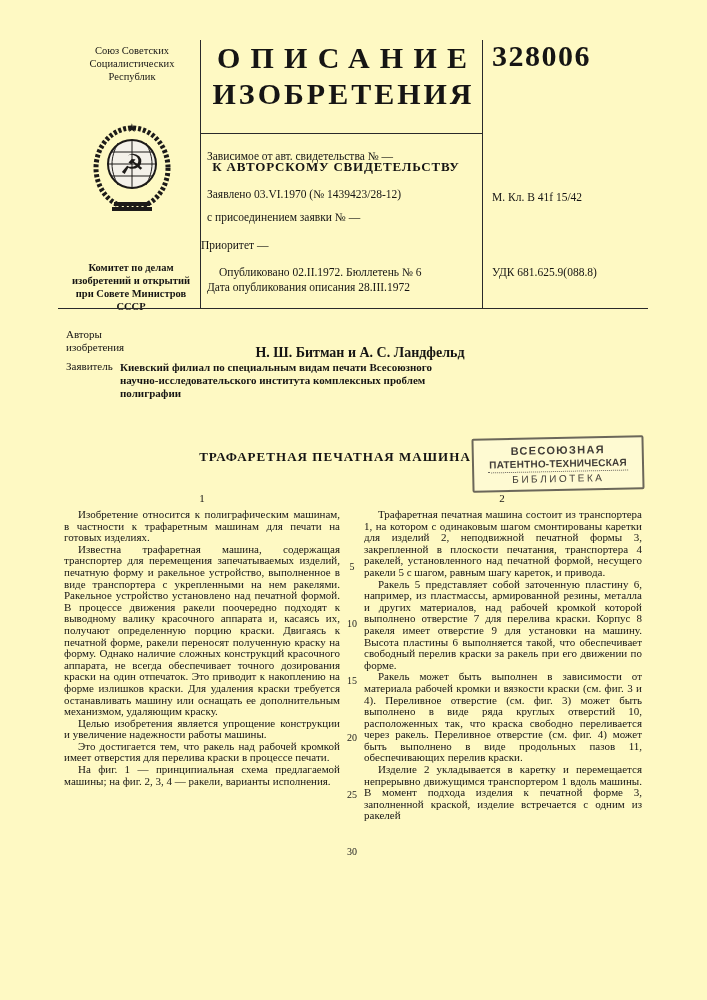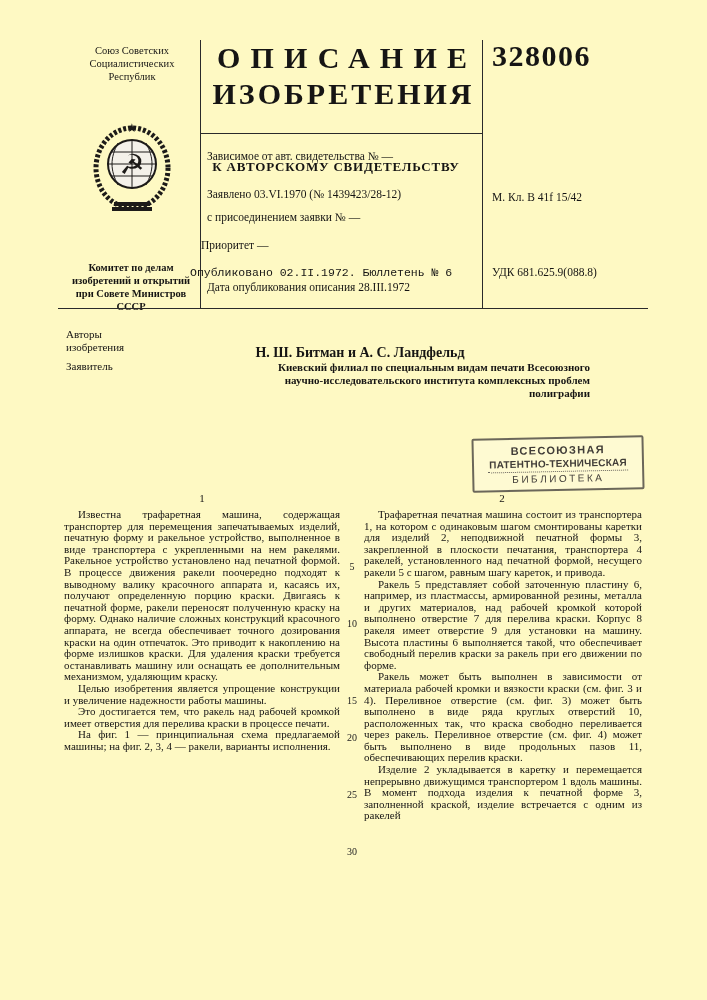--- a/index.html
+++ b/index.html
@@ -26,29 +26,29 @@
   .doc-subtitle{position:absolute;left:196px;top:113px;width:280px;text-align:center;
     font-size:13px;font-weight:bold;letter-spacing:0.06em;margin-top:46px;}
   .patent-number{position:absolute;left:492px;top:39px;width:150px;
     font-size:30px;font-weight:bold;letter-spacing:0.05em;}
   .field{position:absolute;font-size:11.5px;white-space:nowrap;}
   .f-dependent{left:207px;top:150px;}
   .f-filed{left:207px;top:188px;}
   .f-class{left:492px;top:183px;margin-top:8px;}
   .f-annex{left:207px;top:211px;}
   .f-priority{left:201px;top:239px;}
-  .f-published{left:190px;top:266px;font-family:Liberation Mono, monospace;}
+  .f-published{left:219px;top:266px;}
   .f-udk{left:492px;top:266px;}
   .f-pubdate{left:207px;top:281px;}
   
   .authors-label{position:absolute;left:66px;top:328px;font-size:11px;line-height:13px;white-space:pre-line;}
   .authors-names{position:absolute;left:170px;top:345px;width:380px;text-align:center;
     font-weight:bold;font-size:14px;}
   .applicant-label{position:absolute;left:66px;top:360px;font-size:11px;}
-  .applicant-text{position:absolute;left:120px;top:361px;width:470px;text-align:right;
+  .applicant-text{position:absolute;left:120px;top:361px;width:470px;text-align:left;
     font-weight:bold;font-size:11px;line-height:13px;white-space:pre-line;}
   
   .invention-title{position:absolute;left:190px;top:449px;width:290px;text-align:center;
     font-weight:bold;font-size:13px;letter-spacing:0.08em;}
   .stamp{position:absolute;left:472px;top:437px;width:168px;height:50px;
     border:2px solid rgba(70,66,60,0.8);border-radius:2px;transform:rotate(-1.2deg);
     color:#413d38;text-align:center;font-family:"Liberation Sans", sans-serif;
     display:flex;flex-direction:column;justify-content:center;gap:2px;background:rgba(255,255,255,0.25);}
   .stamp .s1{font-size:11px;font-weight:bold;letter-spacing:0.12em;}
   .stamp .s2{font-size:10px;font-weight:bold;letter-spacing:0.02em;}
@@ -56,21 +56,21 @@
     margin:0 14px;padding-top:1px;}
   
   .colno{position:absolute;top:492px;width:276px;text-align:center;font-size:11px;}
   .colno.n1{left:64px;} .colno.n2{left:364px;}
   .colwrap{position:absolute;left:64px;top:509px;width:578px;display:flex;}
   .col{width:276px;font-size:11px;line-height:11.6px;text-align:justify;}
   .col.c2{width:278px;}
   .col p{margin:0;text-indent:14px;}
   .gutter{width:24px;position:relative;flex:0 0 24px;}
   .lno{position:absolute;left:0;width:24px;text-align:center;font-size:10px;color:#222;}
-  .lno.n5{top:52px;} .lno.n10{top:109px;} .lno.n15{top:166px;margin-top:20px;}
+  .lno.n5{top:52px;} .lno.n10{top:109px;} .lno.n15{top:166px;}
   .lno.n20{top:223px;} .lno.n25{top:280px;} .lno.n30{top:337px;}
 </style>
 </head>
 <body>
 
 <div class="page">
 
   <div class="union-text">Союз Советских
 Социалистических
 Республик</div>
@@ -112,31 +112,33 @@
   <div class="field f-pubdate">Дата опубликования описания 28.III.1972</div>
 
   <div class="authors-label">Авторы
 изобретения</div>
   <div class="authors-names">Н. Ш. Битман и А. С. Ландфельд</div>
   <div class="applicant-label">Заявитель</div>
   <div class="applicant-text">Киевский филиал по специальным видам печати Всесоюзного
 научно-исследовательского института комплексных проблем
 полиграфии</div>
 
+  <div class="invention-title">ТРАФАРЕТНАЯ ПЕЧАТНАЯ МАШИНА</div>
   <div class="stamp">
     <div class="s1">ВСЕСОЮЗНАЯ</div>
     <div class="s2">ПАТЕНТНО-ТЕХНИЧЕСКАЯ</div>
     <div class="s3">БИБЛИОТЕКА</div>
   </div>
 
   <div class="colno n1">1</div>
   <div class="colno n2">2</div>
 
   <div class="colwrap">
     <div class="col c1">
+      <p>Изобретение относится к полиграфическим машинам, в частности к трафаретным машинам для печати на готовых изделиях.</p>
       <p>Известна трафаретная машина, содержащая транспортер для перемещения запечатываемых изделий, печатную форму и ракельное устройство, выполненное в виде транспортера с укрепленными на нем ракелями. Ракельное устройство установлено над печатной формой. В процессе движения ракели поочередно подходят к выводному валику красочного аппарата и, касаясь их, получают определенную порцию краски. Двигаясь к печатной форме, ракели переносят полученную краску на форму. Однако наличие сложных конструкций красочного аппарата, не всегда обеспечивает точного дозирования краски на один отпечаток. Это приводит к накоплению на форме излишков краски. Для удаления краски требуется останавливать машину или оснащать ее дополнительным механизмом, удаляющим краску.</p>
       <p>Целью изобретения является упрощение конструкции и увеличение надежности работы машины.</p>
       <p>Это достигается тем, что ракель над рабочей кромкой имеет отверстия для перелива краски в процессе печати.</p>
       <p>На фиг. 1 — принципиальная схема предлагаемой машины; на фиг. 2, 3, 4 — ракели, варианты исполнения.</p>
     </div>
     <div class="gutter">
       <span class="lno n5">5</span>
       <span class="lno n10">10</span>
       <span class="lno n15">15</span>
       <span class="lno n20">20</span>

